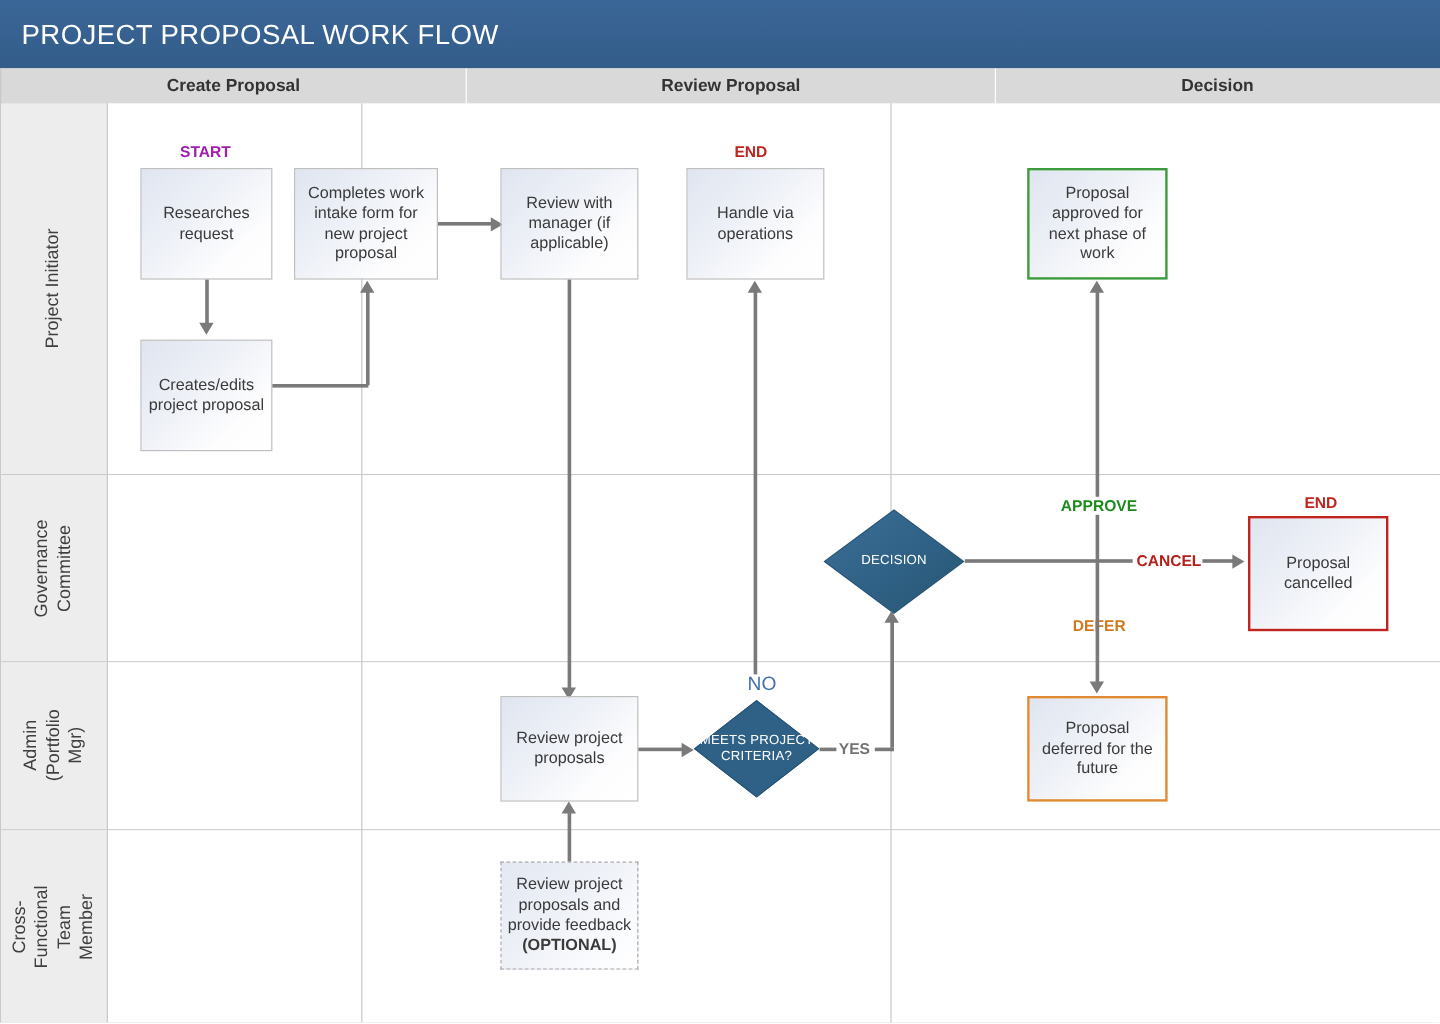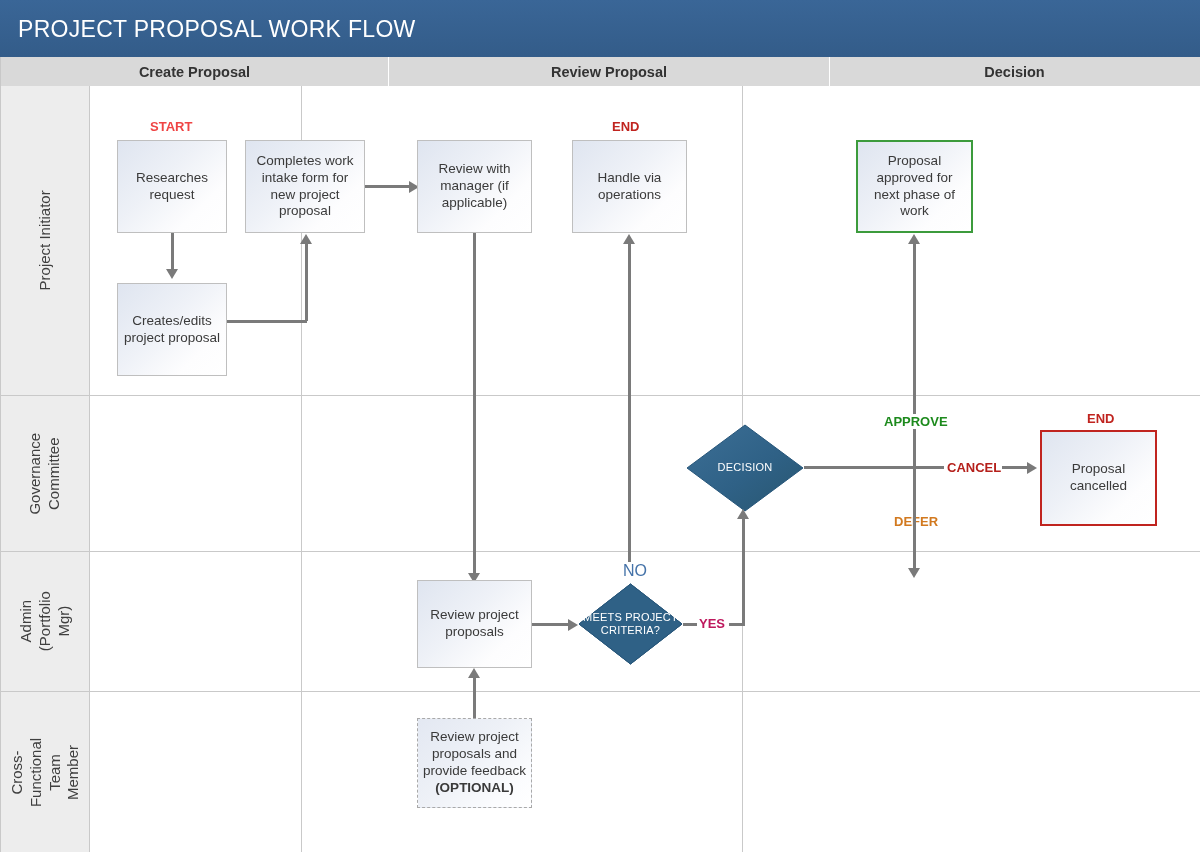--- a/index.html
+++ b/index.html
@@ -112,26 +112,26 @@
   .arrow{ position:absolute; width:0; height:0; }
   .arrow.down{ border-left:6px solid transparent; border-right:6px solid transparent; border-top:10px solid #7a7a7a; }
   .arrow.up{ border-left:6px solid transparent; border-right:6px solid transparent; border-bottom:10px solid #7a7a7a; }
   .arrow.right{ border-top:6px solid transparent; border-bottom:6px solid transparent; border-left:10px solid #7a7a7a; }
 
   
   .tag{
     position:absolute; font-size:13px; font-weight:bold; white-space:nowrap;
     background:transparent;
   }
-  .tag.start{ color:#ef4444; }
+  .tag.start{ color:#a21caf; }
   .tag.end{ color:#c0241f; }
   .tag.approve{ color:#1d8a1d; }
   .tag.defer{ color:#d2791f; }
   .tag.cancel{ color:#b5201b; }
-  .tag.yes{ color:#be185d; }
+  .tag.yes{ color:#737373; }
   .tag.no{ color:#4472a8; font-weight:normal; font-size:16px; }
   .tag.white-bg{ background:#ffffff; padding:0 3px; }
 </style>
 </head>
 <body>
 
 <div id="canvas">
 
   <div class="titlebar">
     <div class="title">PROJECT PROPOSAL WORK FLOW</div>
@@ -268,20 +268,23 @@
       <polygon points="52.5,1 104,41 52.5,81 1,41" fill="#2f6186" stroke="#27567a" stroke-width="1"></polygon>
     </svg>
     <span class="dlabel">MEETS PROJECT CRITERIA?</span>
   </div>
 
   <div class="hline" style="left:683px;top:623px;width:14px;"></div>
   <div class="tag yes" style="left:699px;top:616px;">YES</div>
   <div class="hline" style="left:729px;top:623px;width:15px;"></div>
   <div class="vline" style="left:742px;top:623px;height:2.5px;"></div>
 
+  <div class="node orange" style="left:856px;top:580px;width:117px;height:88px;">
+    <span>Proposal deferred for the future</span>
+  </div>
 
   <div class="vline" style="left:473px;top:677px;height:52px;"></div>
   <div class="arrow up" style="left:468px;top:668px;"></div>
 
   <div class="node dashed" style="left:417px;top:718px;width:115px;height:90px;flex-direction:column;">
     <span>Review project proposals and provide feedback</span>
     <span style="font-weight:bold;">(OPTIONAL)</span>
   </div>
 
 </div>

